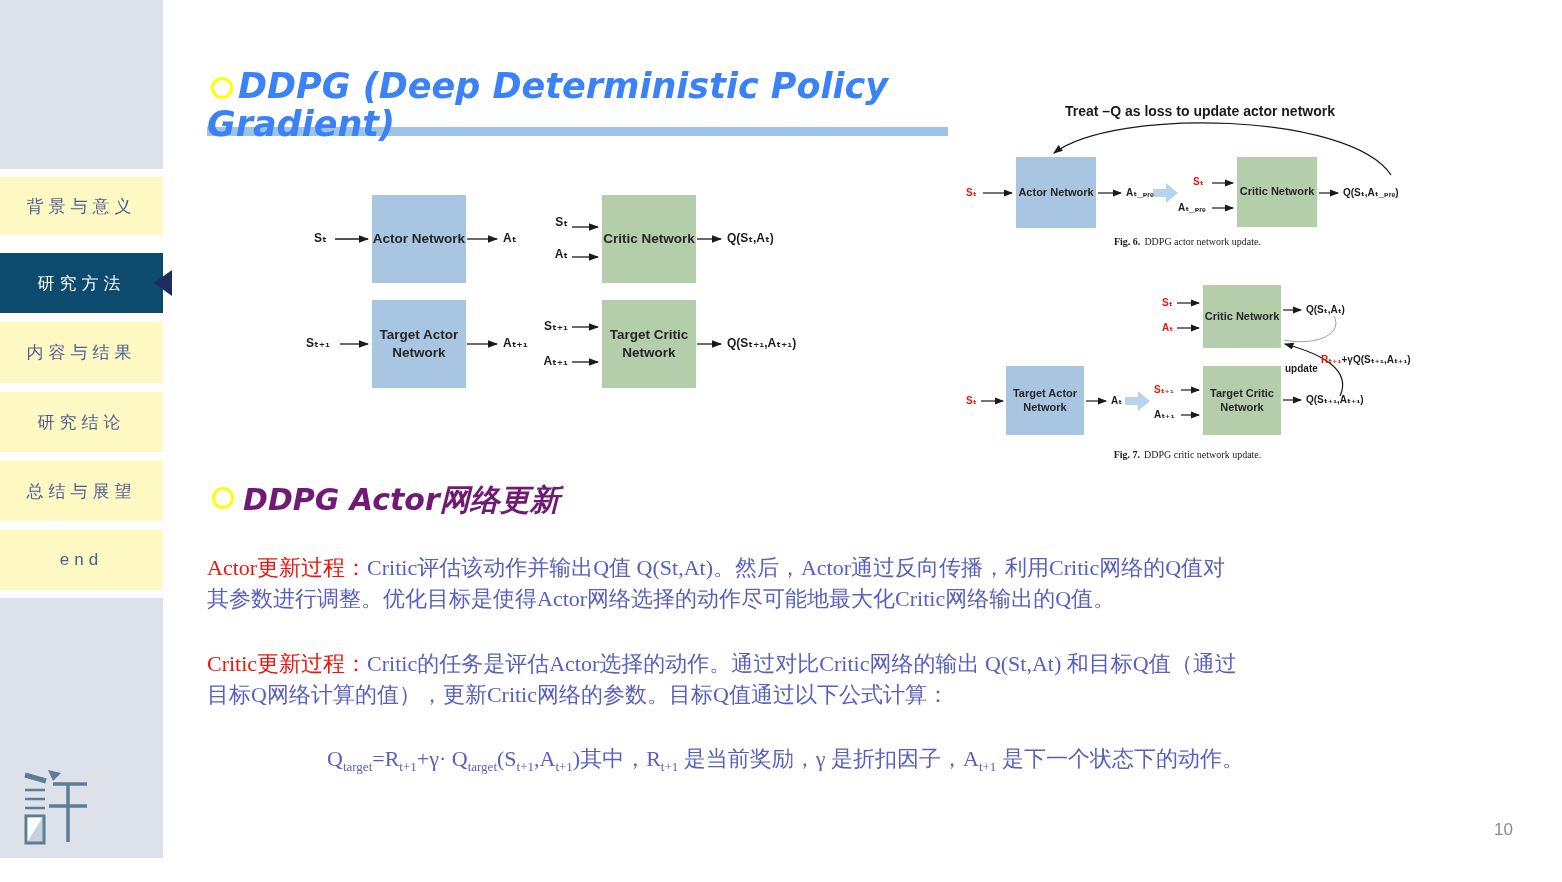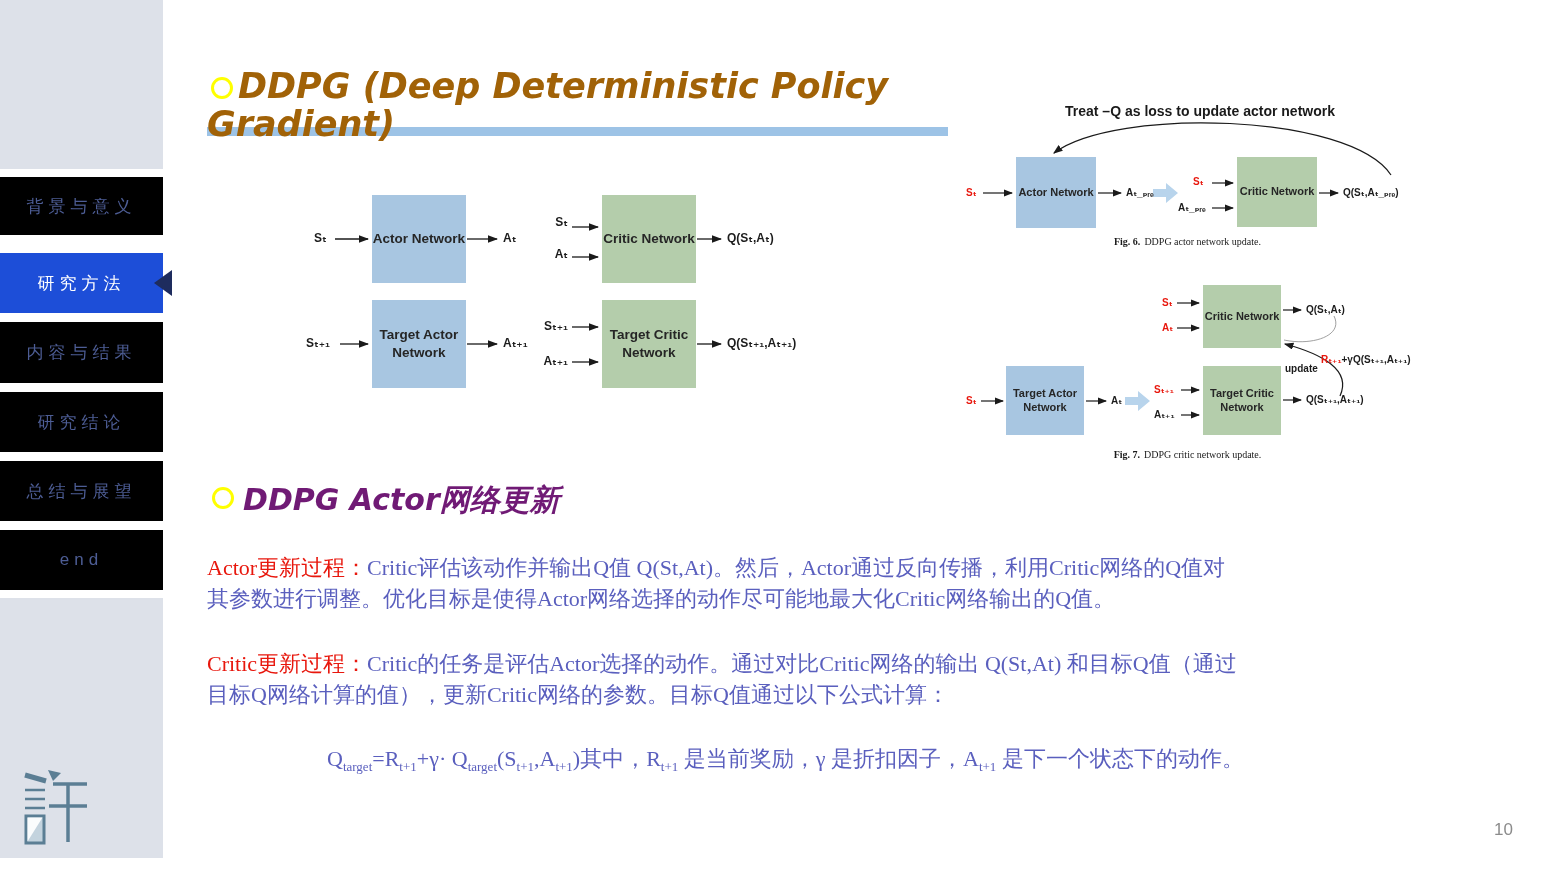--- a/index.html
+++ b/index.html
@@ -1,30 +1,30 @@
 <!DOCTYPE html>
 <html><head>
 <meta charset="utf-8">
 <title>Slide</title>
 <style>
   html,body{margin:0;padding:0;background:#fff;}
   .slide{position:relative;width:1562px;height:882px;background:#ffffff;overflow:hidden;
          font-family:"Liberation Sans","DejaVu Sans",sans-serif;}
   
   .sb-block{position:absolute;left:0;width:163px;background:#dde1e9;}
-  .sb-item{position:absolute;left:0;width:163px;background:#000000;color:#4d5d95;
+  .sb-item{position:absolute;left:0;width:163px;background:#fef9c3;color:#4d5d95;
            display:flex;align-items:center;justify-content:center;
            font-size:17px;letter-spacing:5px;cursor:pointer;}
-  .sb-item.active{background:#1d4ed8;color:#ffffff;}
+  .sb-item.active{background:#0c4a6e;color:#ffffff;}
   .sb-marker{position:absolute;right:-9px;top:50%;transform:translateY(-50%);
              width:0;height:0;border-right:18px solid #1e2c5e;
              border-top:13px solid transparent;border-bottom:13px solid transparent;}
   
   .bullet{position:absolute;width:16px;height:16px;border:3px solid #ffff00;border-radius:50%;background:transparent;}
-  .h-title{position:absolute;color:#a16207;font-family:"DejaVu Sans",sans-serif;
+  .h-title{position:absolute;color:#3b82f6;font-family:"DejaVu Sans",sans-serif;
            font-weight:bold;font-style:italic;font-size:35px;white-space:nowrap;z-index:2;}
   .title-underline{position:absolute;left:207px;top:127px;width:741px;height:9px;background:#9dc3e6;z-index:1;}
   .h-section{position:absolute;color:#701a75;font-family:"DejaVu Sans",sans-serif;
              font-weight:bold;font-style:italic;font-size:30px;white-space:nowrap;}
   
   .fig{position:absolute;}
   .figsvg{position:absolute;left:0;top:0;}
   .nbox{position:absolute;display:flex;align-items:center;justify-content:center;text-align:center;
         font-weight:bold;color:#262626;font-family:"Liberation Sans","DejaVu Sans",sans-serif;}
   .nbox.blue{background:#a8c6e1;}

